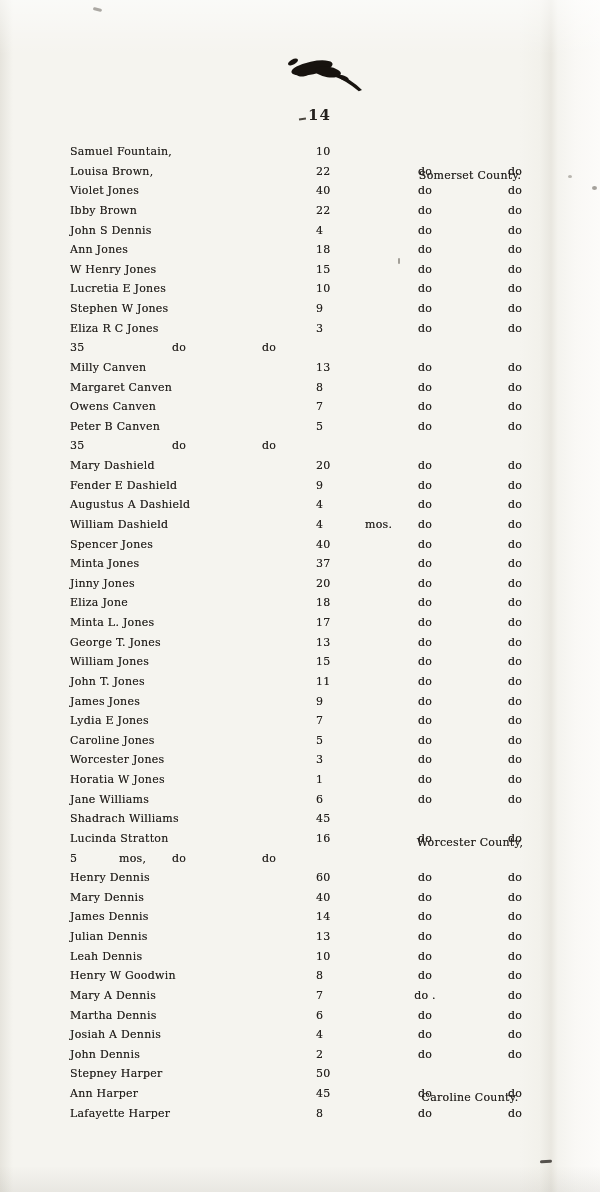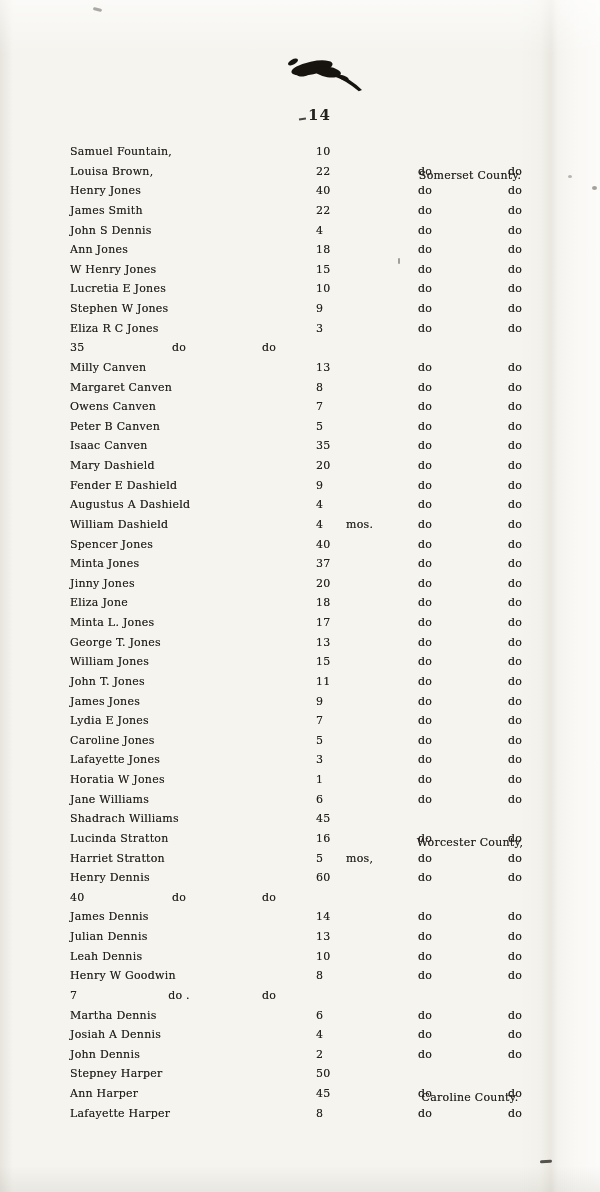--- a/index.html
+++ b/index.html
@@ -25,21 +25,21 @@
   }
   .pageno-tick{position:absolute;top:118px;left:299px;width:7px;height:2px;background:#4a463f;transform:rotate(-8deg);}
   .register{position:absolute;top:145px;left:70px;width:510px;}
   .row{
     display:flex;align-items:baseline;height:19.63px;
     font-size:11px;letter-spacing:.25px;white-space:nowrap;
     text-shadow:0 0 .45px rgba(30,25,20,.55);
   }
   .name{width:246px;overflow:visible;}
   .age{width:36px;text-align:left;position:relative;}
-  .age-suffix{position:absolute;left:30px;top:0;white-space:nowrap;}
+  .age-suffix{position:absolute;left:49px;top:0;white-space:nowrap;}
   .cols{position:relative;display:flex;width:180px;margin-left:28px;}
   .c3,.c4{flex:1;text-align:center;}
   .county{display:none;position:absolute;left:0;right:0;top:0;text-align:center;}
   .county-row .county{display:block;margin-top:14px;}
 </style>
 </head>
 <body>
 
 <div class="sheet">
 
@@ -75,30 +75,30 @@
       <div class="row">
     <span class="name">Louisa Brown,</span>
     <span class="age"><span class="age-num">22</span><span class="age-suffix"></span></span>
     <span class="cols">
       <span class="c3">do</span>
       <span class="c4">do</span>
 
     </span>
   </div>
       <div class="row">
-    <span class="name">Henry Jones</span>
+    <span class="name">Violet Jones</span>
     <span class="age"><span class="age-num">40</span><span class="age-suffix"></span></span>
     <span class="cols">
       <span class="c3">do</span>
       <span class="c4">do</span>
 
     </span>
   </div>
       <div class="row">
-    <span class="name">James Smith</span>
+    <span class="name">Ibby Brown</span>
     <span class="age"><span class="age-num">22</span><span class="age-suffix"></span></span>
     <span class="cols">
       <span class="c3">do</span>
       <span class="c4">do</span>
 
     </span>
   </div>
       <div class="row">
     <span class="name">John S Dennis</span>
     <span class="age"><span class="age-num">4</span><span class="age-suffix"></span></span>
@@ -191,21 +191,20 @@
       <div class="row">
     <span class="name">Peter B Canven</span>
     <span class="age"><span class="age-num">5</span><span class="age-suffix"></span></span>
     <span class="cols">
       <span class="c3">do</span>
       <span class="c4">do</span>
 
     </span>
   </div>
       <div class="row">
-    <span class="name">Isaac Canven</span>
     <span class="age"><span class="age-num">35</span><span class="age-suffix"></span></span>
     <span class="cols">
       <span class="c3">do</span>
       <span class="c4">do</span>
 
     </span>
   </div>
       <div class="row">
     <span class="name">Mary Dashield</span>
     <span class="age"><span class="age-num">20</span><span class="age-suffix"></span></span>
@@ -335,21 +334,21 @@
       <div class="row">
     <span class="name">Caroline Jones</span>
     <span class="age"><span class="age-num">5</span><span class="age-suffix"></span></span>
     <span class="cols">
       <span class="c3">do</span>
       <span class="c4">do</span>
 
     </span>
   </div>
       <div class="row">
-    <span class="name">Lafayette Jones</span>
+    <span class="name">Worcester Jones</span>
     <span class="age"><span class="age-num">3</span><span class="age-suffix"></span></span>
     <span class="cols">
       <span class="c3">do</span>
       <span class="c4">do</span>
 
     </span>
   </div>
       <div class="row">
     <span class="name">Horatia W Jones</span>
     <span class="age"><span class="age-num">1</span><span class="age-suffix"></span></span>
@@ -379,38 +378,38 @@
       <div class="row">
     <span class="name">Lucinda Stratton</span>
     <span class="age"><span class="age-num">16</span><span class="age-suffix"></span></span>
     <span class="cols">
       <span class="c3">do</span>
       <span class="c4">do</span>
 
     </span>
   </div>
       <div class="row">
-    <span class="name">Harriet Stratton</span>
     <span class="age"><span class="age-num">5</span><span class="age-suffix">mos,</span></span>
     <span class="cols">
       <span class="c3">do</span>
       <span class="c4">do</span>
 
     </span>
   </div>
       <div class="row">
     <span class="name">Henry Dennis</span>
     <span class="age"><span class="age-num">60</span><span class="age-suffix"></span></span>
     <span class="cols">
       <span class="c3">do</span>
       <span class="c4">do</span>
 
     </span>
   </div>
       <div class="row">
+    <span class="name">Mary Dennis</span>
     <span class="age"><span class="age-num">40</span><span class="age-suffix"></span></span>
     <span class="cols">
       <span class="c3">do</span>
       <span class="c4">do</span>
 
     </span>
   </div>
       <div class="row">
     <span class="name">James Dennis</span>
     <span class="age"><span class="age-num">14</span><span class="age-suffix"></span></span>
@@ -441,20 +440,21 @@
       <div class="row">
     <span class="name">Henry W Goodwin</span>
     <span class="age"><span class="age-num">8</span><span class="age-suffix"></span></span>
     <span class="cols">
       <span class="c3">do</span>
       <span class="c4">do</span>
 
     </span>
   </div>
       <div class="row">
+    <span class="name">Mary A Dennis</span>
     <span class="age"><span class="age-num">7</span><span class="age-suffix"></span></span>
     <span class="cols">
       <span class="c3">do .</span>
       <span class="c4">do</span>
 
     </span>
   </div>
       <div class="row">
     <span class="name">Martha Dennis</span>
     <span class="age"><span class="age-num">6</span><span class="age-suffix"></span></span>

